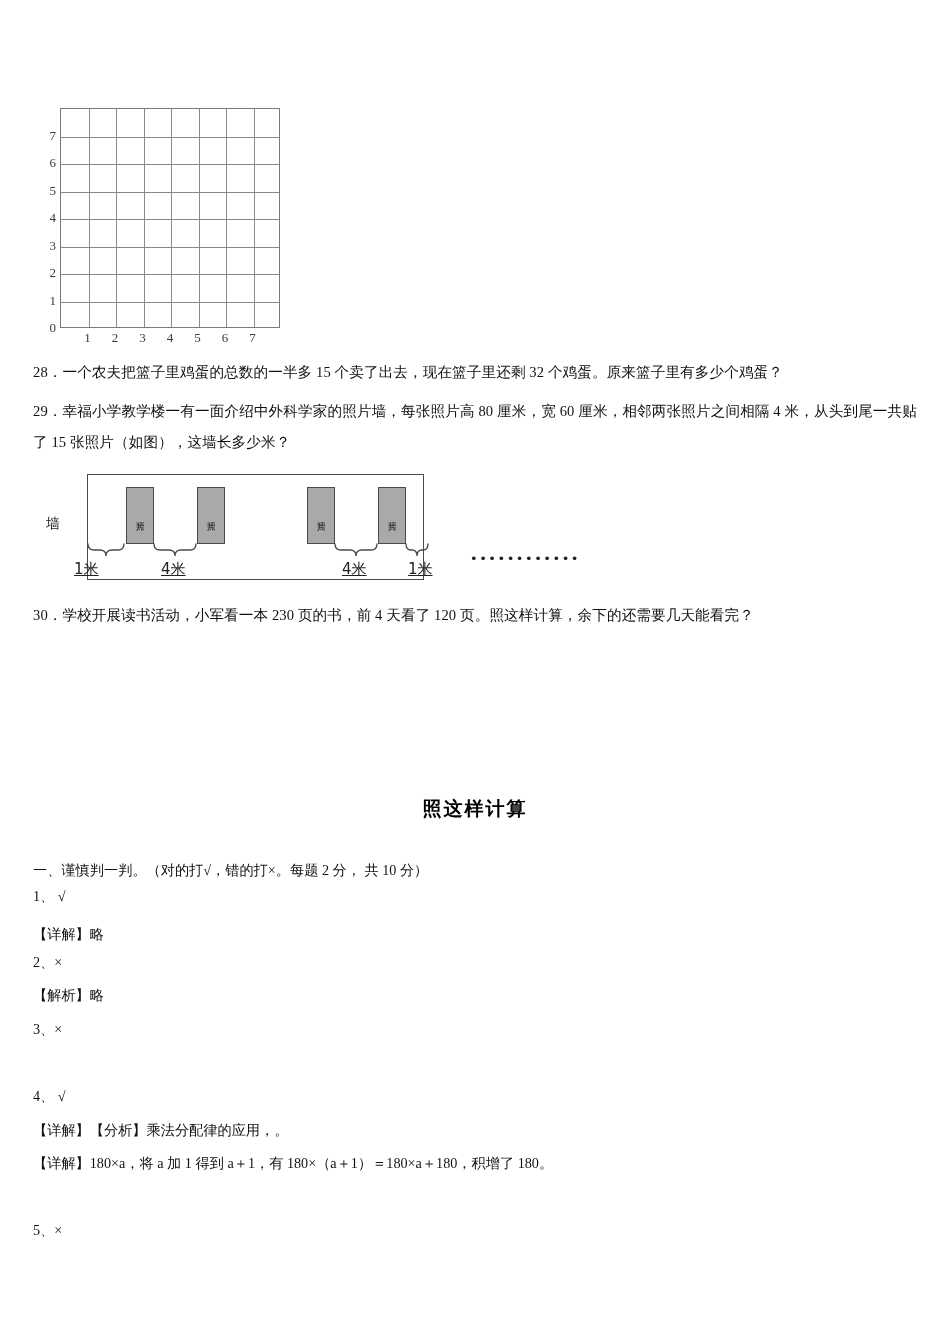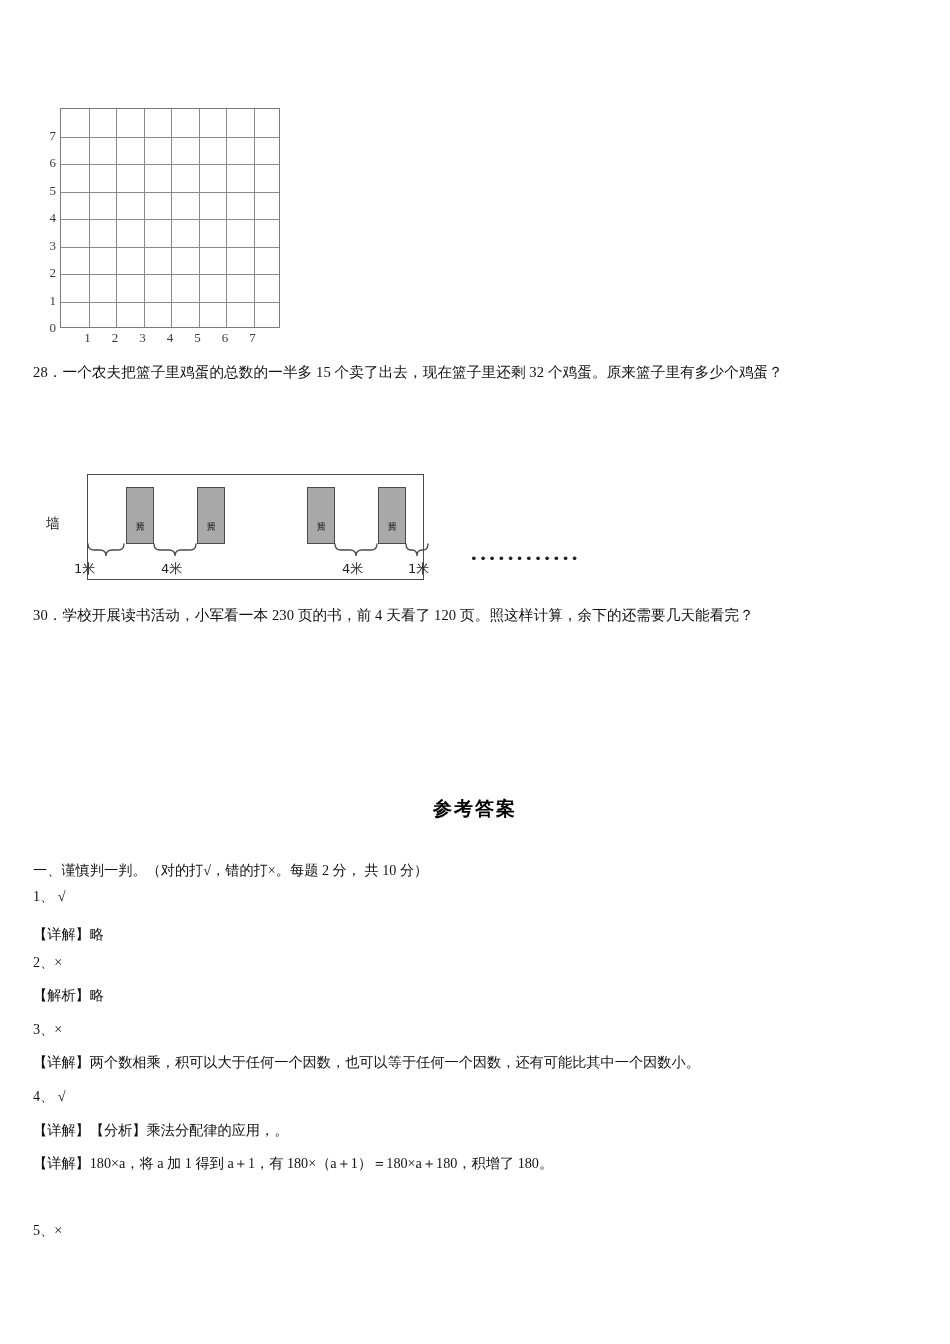--- a/index.html
+++ b/index.html
@@ -121,24 +121,25 @@
     line-height: 9.5px;
     color: #2b2b2b;
     writing-mode: vertical-rl;
     text-orientation: upright;
     letter-spacing: 1px;
     font-family: "DejaVu Sans", sans-serif;
   }
   .brace { position: absolute; }
   .dim {
     position: absolute;
-    font-size: 13px;
+    font-size: 15px;
     font-family: "DejaVu Sans", sans-serif;
     color: #222;
     white-space: nowrap;
+    text-decoration: underline;
   }
   .dots {
     position: absolute;
     left: 470px;
     top: 551px;
     font-size: 13px;
     letter-spacing: 1.5px;
     color: #222;
     font-family: "DejaVu Sans", sans-serif;
   }
@@ -203,20 +204,21 @@
         <div class="axis-label xlab" style="left: 96.5px;">3</div>
         <div class="axis-label xlab" style="left: 124px;">4</div>
         <div class="axis-label xlab" style="left: 151.5px;">5</div>
         <div class="axis-label xlab" style="left: 179px;">6</div>
         <div class="axis-label xlab" style="left: 206.5px;">7</div>
       </div>
   </div>
 
   <div class="q q28">28．一个农夫把篮子里鸡蛋的总数的一半多 15 个卖了出去，现在篮子里还剩 32 个鸡蛋。原来篮子里有多少个鸡蛋？</div>
 
+  <div class="q q29">29．幸福小学教学楼一有一面介绍中外科学家的照片墙，每张照片高 80 厘米，宽 60 厘米，相邻两张照片之间相隔 4 米，从头到尾一共贴了 15 张照片（如图），这墙长多少米？</div>
 
   <div class="wall-fig">
     <div class="wall-label">墙</div>
     <div class="wall-rect"></div>
 
     <div class="photo" style="left:96px">
       <span>照片</span>
     </div>
     <div class="photo" style="left:167px">
       <span>照片</span>
@@ -244,28 +246,27 @@
     <div class="dim" style="left:44px;  top:95px">1米</div>
     <div class="dim" style="left:131px; top:95px">4米</div>
     <div class="dim" style="left:312px; top:95px">4米</div>
     <div class="dim" style="left:378px; top:95px">1米</div>
   </div>
 
   <div class="dots">••••••••••••</div>
 
   <div class="q q30">30．学校开展读书活动，小军看一本 230 页的书，前 4 天看了 120 页。照这样计算，余下的还需要几天能看完？</div>
 
-  <div class="ans-title">参考答案</div>
+  <div class="ans-title">照这样计算</div>
 
   <div class="ans-line" style="top:860px">一、谨慎判一判。（对的打√，错的打×。每题 2 分， 共 10 分）</div>
 
   <div class="ans-line" style="top:886px">1、 √</div>
   <div class="ans-line" style="top:924px">【详解】略</div>
   <div class="ans-line" style="top:952px">2、×</div>
   <div class="ans-line" style="top:985px">【解析】略</div>
   <div class="ans-line" style="top:1019px">3、×</div>
-  <div class="ans-line" style="top:1052px">【详解】两个数相乘，积可以大于任何一个因数，也可以等于任何一个因数，还有可能比其中一个因数小。</div>
   <div class="ans-line" style="top:1086px">4、 √</div>
   <div class="ans-line" style="top:1120px">【详解】【分析】乘法分配律的应用，。</div>
   <div class="ans-line" style="top:1153px">【详解】180×a，将 a 加 1 得到 a＋1，有 180×（a＋1）＝180×a＋180，积增了 180。</div>
   <div class="ans-line" style="top:1220px">5、×</div>
 
 </div>
 
 </body></html>

